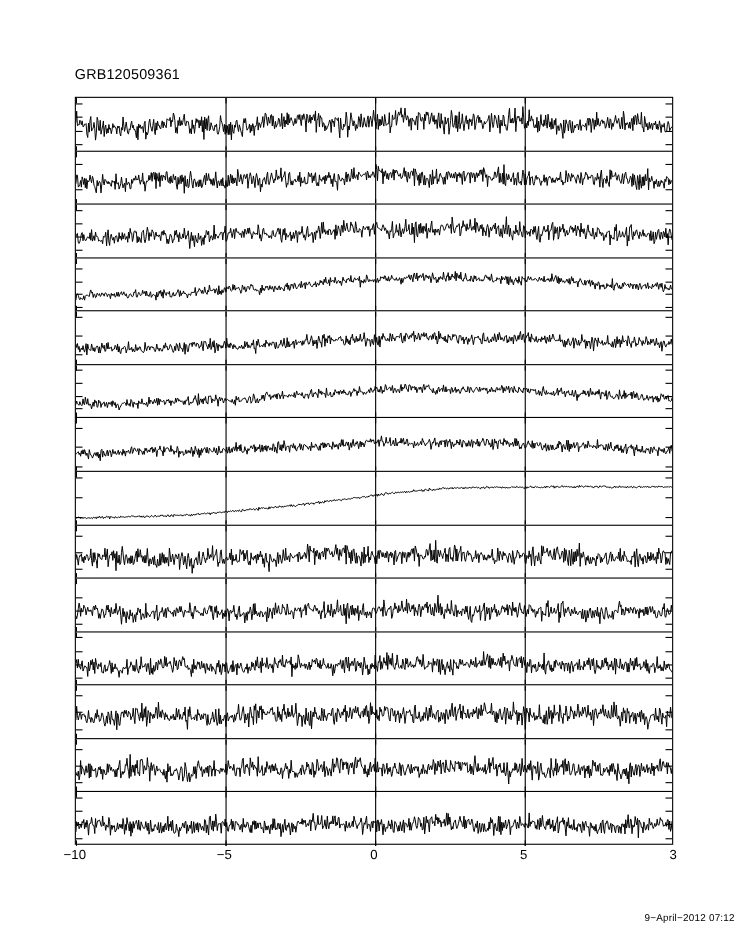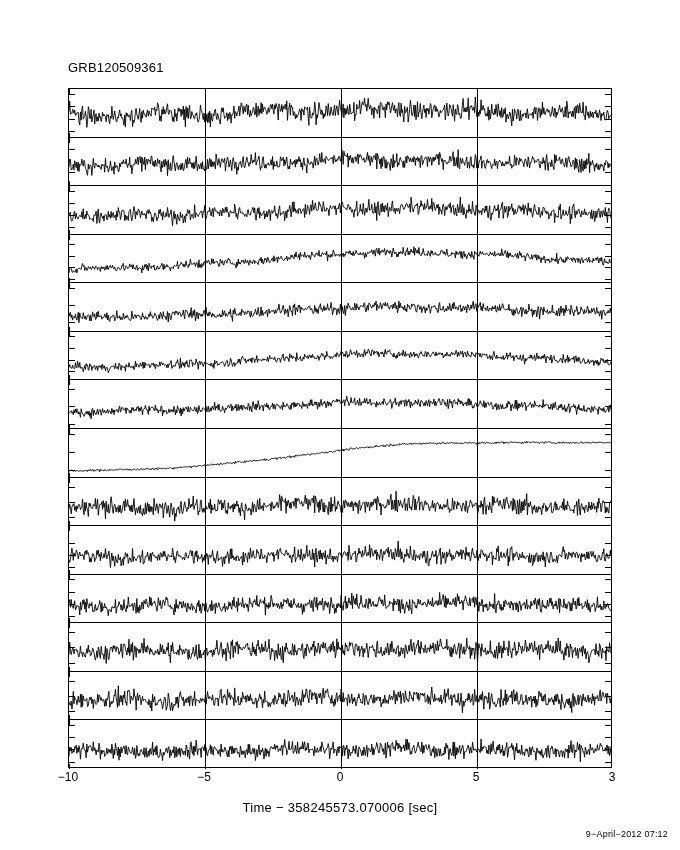--- a/index.html
+++ b/index.html
@@ -438,17 +438,16 @@
     </div>
 
   <div id="xaxis-labels">
       <span style="left: 0px;">−10</span>
       <span style="left: 136px;">−5</span>
       <span style="left: 272px;">0</span>
       <span style="left: 408px;">5</span>
       <span style="left: 544px;">3</span>
     </div>
 
-  <div id="xaxis-title">Time − 358245573.070006 [sec]</div>
 
   <div id="timestamp">9−April−2012 07:12</div>
 
 </div>
 
 </body></html>

